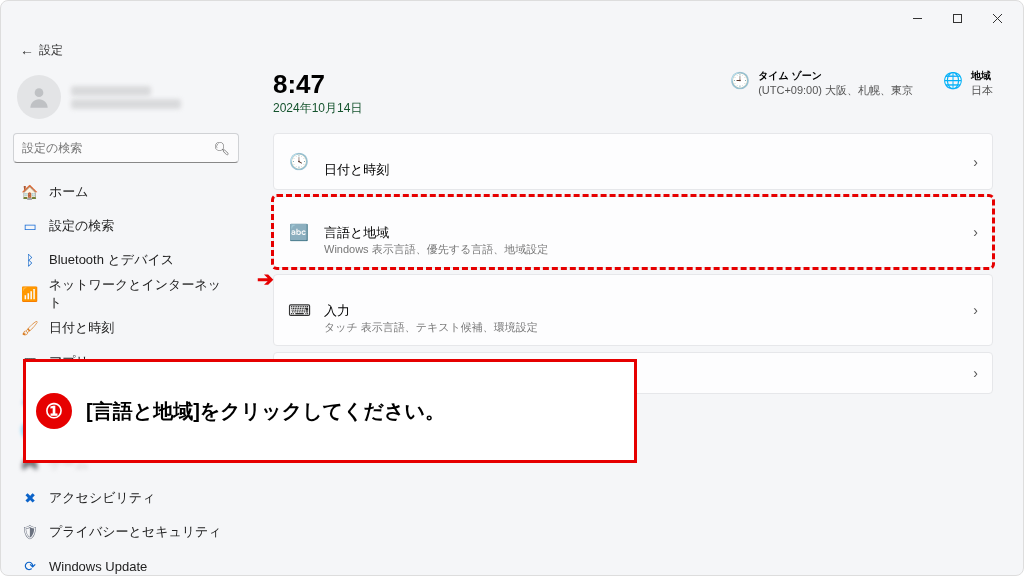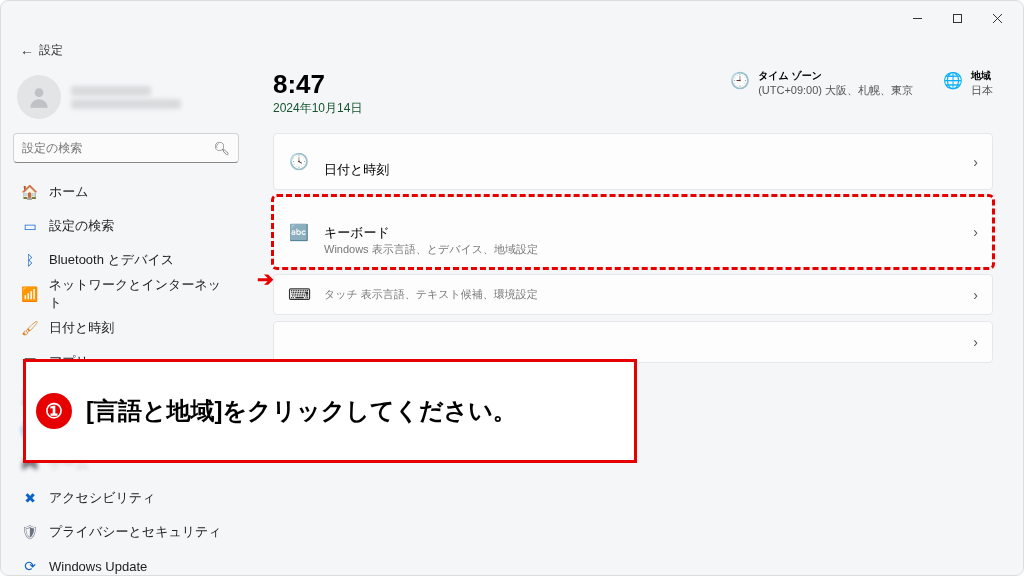--- a/index.html
+++ b/index.html
@@ -41,21 +41,21 @@
   .card { background:#fdfdfe; border:1px solid #e6e7ea; border-radius:4px; display:flex; align-items:center; padding:10px 14px; gap:14px; position:relative; }
   .card .cico { width:22px; text-align:center; font-size:16px; color:#333; }
   .card .ctext .t1 { font-size:13px;margin-top:17px; }
   .card .ctext .t2 { font-size:11px; color:#777; }
   .card .chev { margin-left:auto; color:#555; font-size:14px; }
   .card.highlight { outline:3px dashed #e60000; outline-offset:-1px; }
   .ptr-arrow { position:absolute; left:256px; top:266px; font-size:20px; color:#e60000; font-weight:bold; }
   
   .annot { position:absolute; left:22px; top:358px; width:614px; height:104px; border:3px solid #e60000; background:#fff; display:flex; align-items:center; padding:6px 10px; gap:14px; }
   .annot .num { width:36px; height:36px; border-radius:50%; background:#e60000; color:#fff; display:flex; align-items:center; justify-content:center; font-size:20px; font-weight:700; }
-  .annot .atext { font-size:24px; font-weight:600; line-height:1.35;text-align:center; }
+  .annot .atext { font-size:20px; font-weight:600; line-height:1.35;text-align:center; }
 </style>
 </head>
 <body>
 
 <div class="window">
 
   <div class="titlebar">
     <div class="titlebtn">
         <svg viewBox="0 0 11 11">
           <line x1="1" y1="5.5" x2="10" y2="5.5"></line>
@@ -181,29 +181,30 @@
           <span class="cico">🕓</span>
           <div class="ctext">
             <div class="t1">日付と時刻</div>
           </div>
           <span class="chev">›</span>
         </div>
 
         <div class="card highlight">
           <span class="cico">🔤</span>
           <div class="ctext">
-            <div class="t1">キーボード</div>
-            <div class="t2">Windows 表示言語、とデバイス、地域設定</div>
+            <div class="t1">言語と地域</div>
+            <div class="t2">Windows 表示言語、優先する言語、地域設定</div>
           </div>
           <span class="chev">›</span>
         </div>
 
         <div class="card">
           <span class="cico">⌨</span>
           <div class="ctext">
+            <div class="t1">入力</div>
             <div class="t2">タッチ 表示言語、テキスト候補、環境設定</div>
           </div>
           <span class="chev">›</span>
         </div>
 
         <div class="card" style="height:42px;">
           <span class="chev">›</span>
         </div>
       </div>
     </div>

